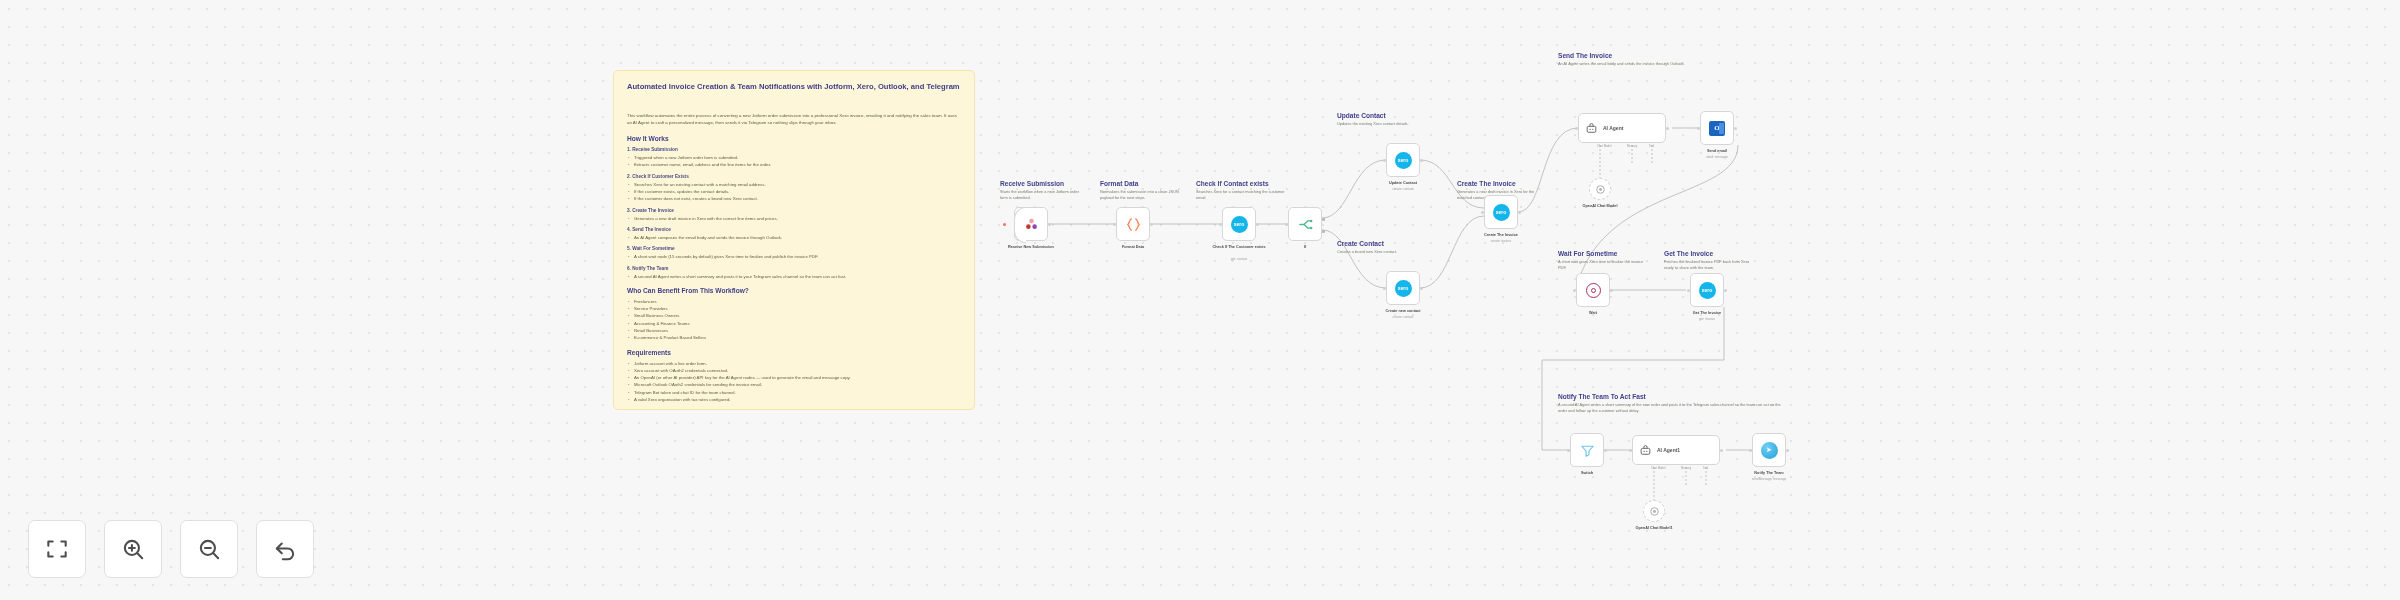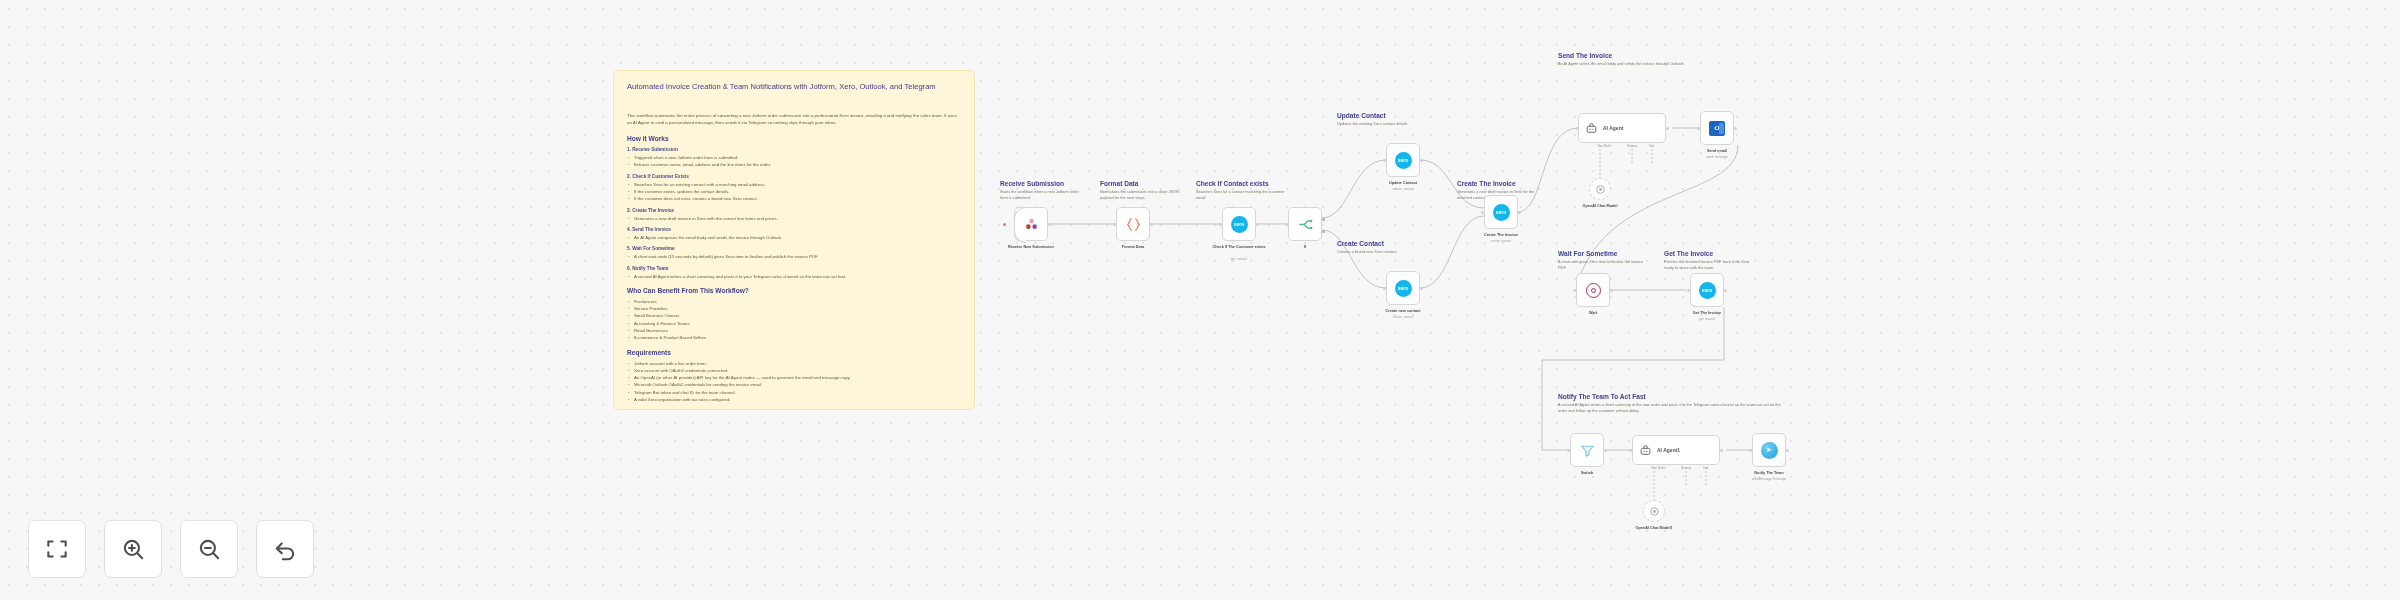--- a/index.html
+++ b/index.html
@@ -22,21 +22,21 @@
     position: absolute;
     left: 613px; top: 70px;
     width: 362px; height: 340px;
     background: #fdf6d8;
     border: 1px solid #f2e6ae;
     border-radius: 5px;
     padding: 11px 13px;
     overflow: hidden;
     color: #3d3d20;
   }
-  .sticky h1 { font-size: 7.6px; color: #3f3f8a; margin-bottom: 22px; line-height: 1.25; font-weight: 400; }
+  .sticky h1 { font-size: 7.6px; color: #3f3f8a; margin-bottom: 22px; line-height: 1.25; font-weight: 700; }
   .sticky p.intro { font-size: 4.4px; line-height: 1.55; margin-bottom: 8px; color: #5c5c3d; }
   .sticky h2 { font-size: 6.6px; color: #3f3f8a; margin: 7px 0 4px; font-weight: 700; }
   .sticky h3 { font-size: 4.7px; color: #4a4a85; margin: 5px 0 2px; font-weight: 700; }
   .sticky ul { list-style: none; margin: 0 0 2px 0; }
   .sticky li { font-size: 4.3px; line-height: 1.7; color: #5c5c3d; padding-left: 7px; position: relative; }
   .sticky li::before { content: "•"; position: absolute; left: 1px; color: #8a8a5c; }
 
   
   .sect { position: absolute; }
   .sect .st { font-size: 6.6px; font-weight: 700; color: #3f3f8a; white-space: nowrap; margin-bottom: 2px; }

